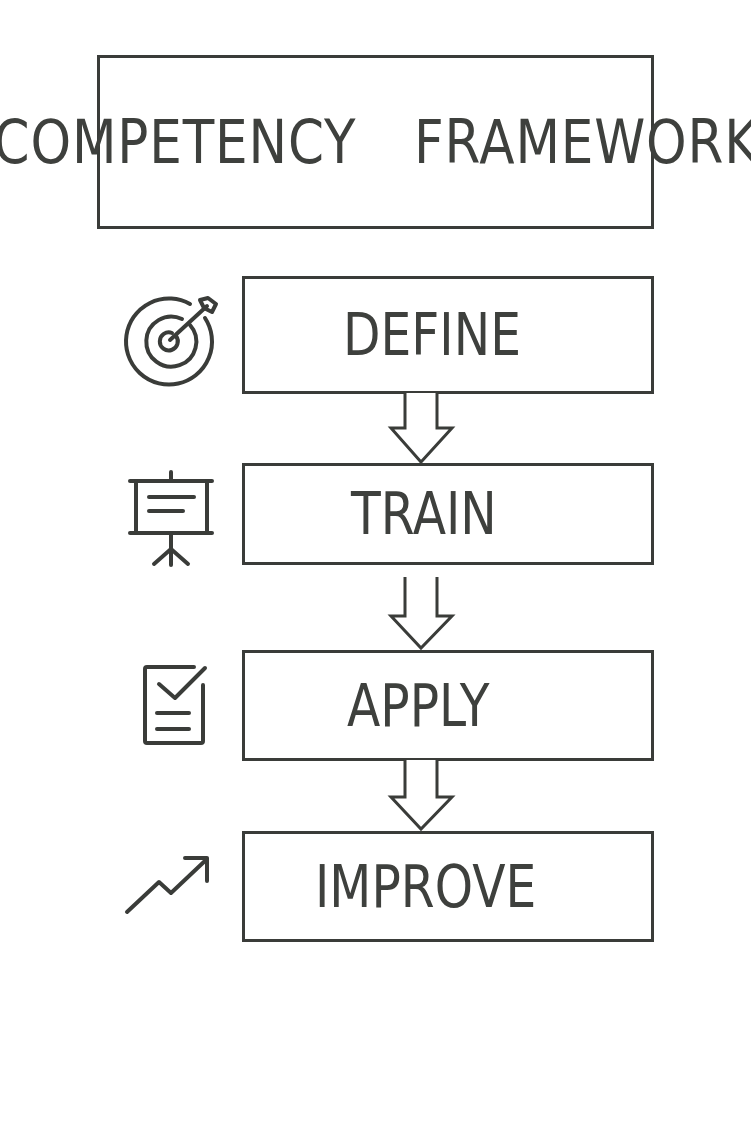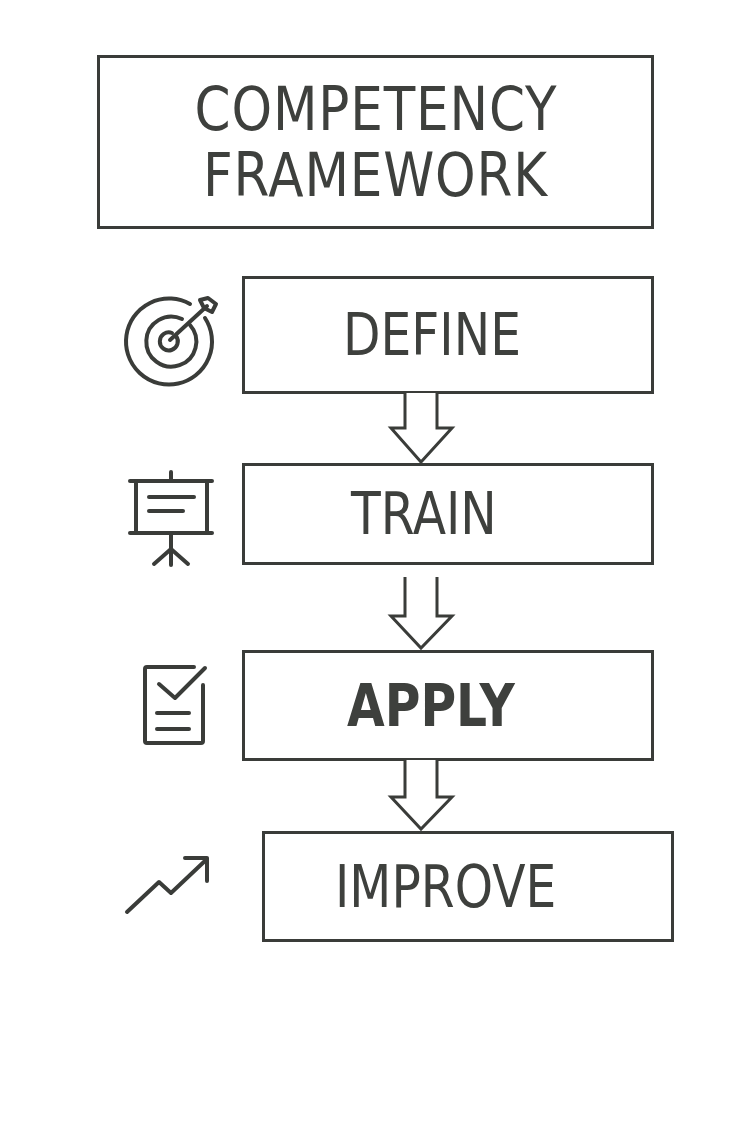--- a/index.html
+++ b/index.html
@@ -22,21 +22,21 @@
       background: #ffffff;
       display: flex;
       align-items: center;
       justify-content: center;
     }
     .title-box {
       left: 97px;
       top: 55px;
       width: 557px;
       height: 174px;
-      flex-direction: column;
+      flex-direction: row;
     }
     .title-line {
       display: block;
       font-size: 60px;
       line-height: 66px;
       letter-spacing: 1px;
       transform: scaleX(0.86);
       color: #3e403d;
       white-space: nowrap;
     }
@@ -110,29 +110,29 @@
 </svg>
 
 <svg class="icon" style="left:138px;top:660px;" width="76" height="90" viewBox="138 660 76 90">
   <g fill="none" stroke="#3a3c39" stroke-width="4" stroke-linecap="round" stroke-linejoin="round">
     <path d="M 194 667 L 147 667 Q 145 667 145 669 L 145 741 Q 145 743 147 743 L 201 743 Q 203 743 203 741 L 203 685"></path>
     <path d="M 159 684 L 175 698 L 205 668"></path>
     <line x1="157" y1="713" x2="189" y2="713"></line>
     <line x1="157" y1="729" x2="189" y2="729"></line>
   </g>
 </svg>
-<div class="box step-box" style="top:650px;height:111px;font-weight:bold;">
+<div class="box step-box" style="top:650px;height:111px;">
   <span class="step-label" style="left:102px;transform:translateY(-50%) scaleX(0.84);">APPLY</span>
 </div>
 
 <svg class="arrow" style="left:388px;top:759px;" width="68" height="74" viewBox="388 759 68 74">
   <path d="M 405 760 L 405 797 L 391 797 L 421 829 L 452 797 L 437 797 L 437 760" fill="#ffffff" stroke="#3a3c39" stroke-width="3" stroke-linejoin="miter"></path>
 </svg>
 
 <svg class="icon" style="left:120px;top:850px;" width="96" height="70" viewBox="120 850 96 70">
   <g fill="none" stroke="#3a3c39" stroke-width="4" stroke-linecap="round" stroke-linejoin="round">
     <polyline points="127,912 159,882 171,893 207,859"></polyline>
     <polyline points="185,858 207,858 207,881"></polyline>
   </g>
 </svg>
-<div class="box step-box" style="top:831px;height:111px;margin-left:20px;">
+<div class="box step-box" style="top:831px;height:111px;">
   <span class="step-label" style="left:70px;transform:translateY(-50%) scaleX(0.84);">IMPROVE</span>
 </div>
 
 </body></html>

